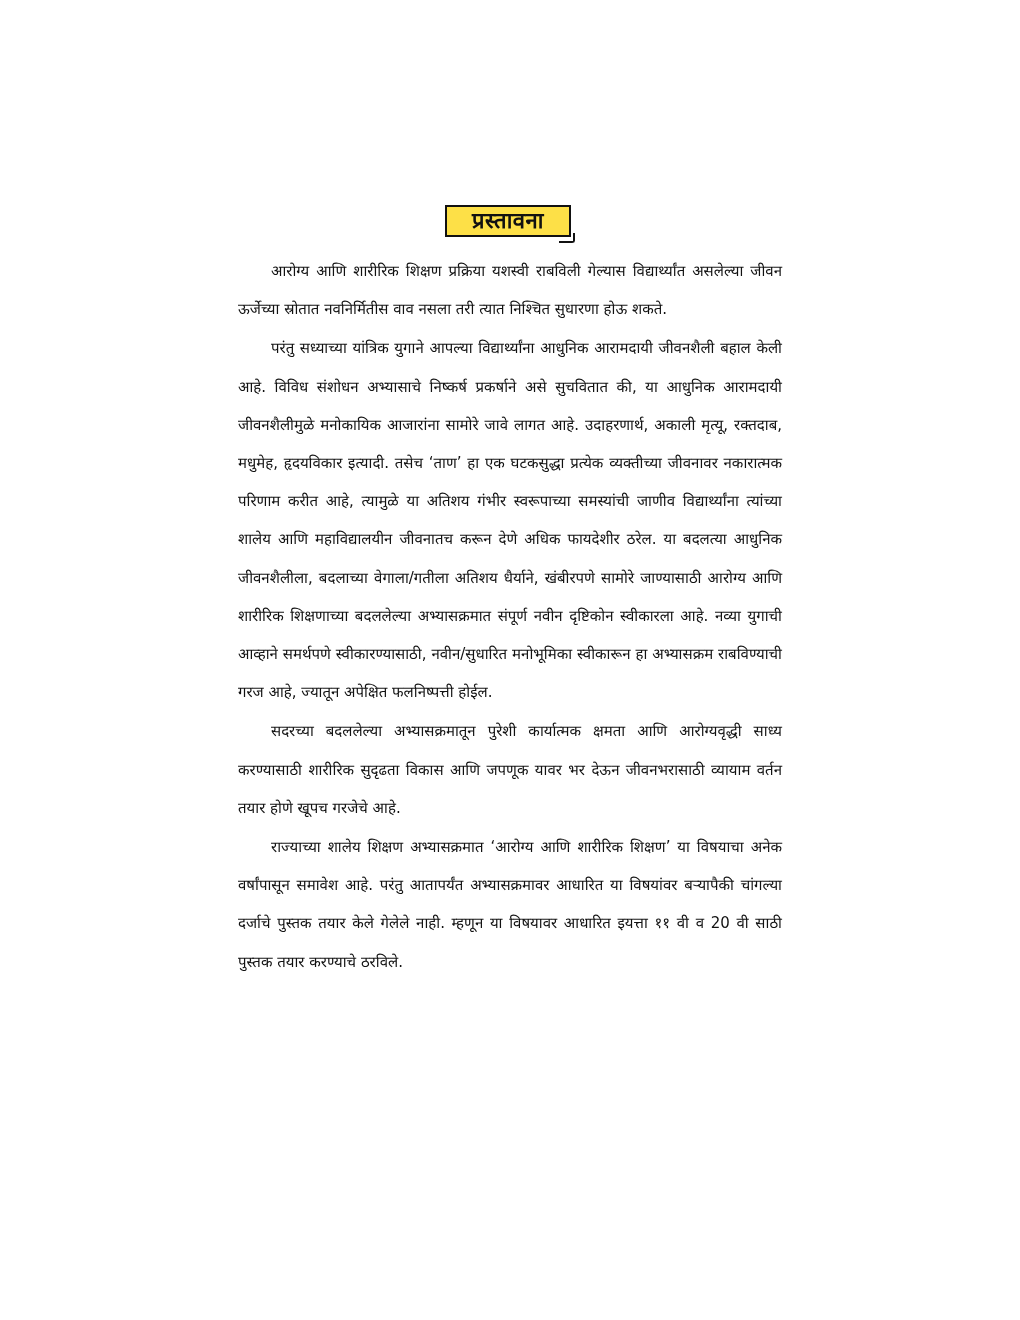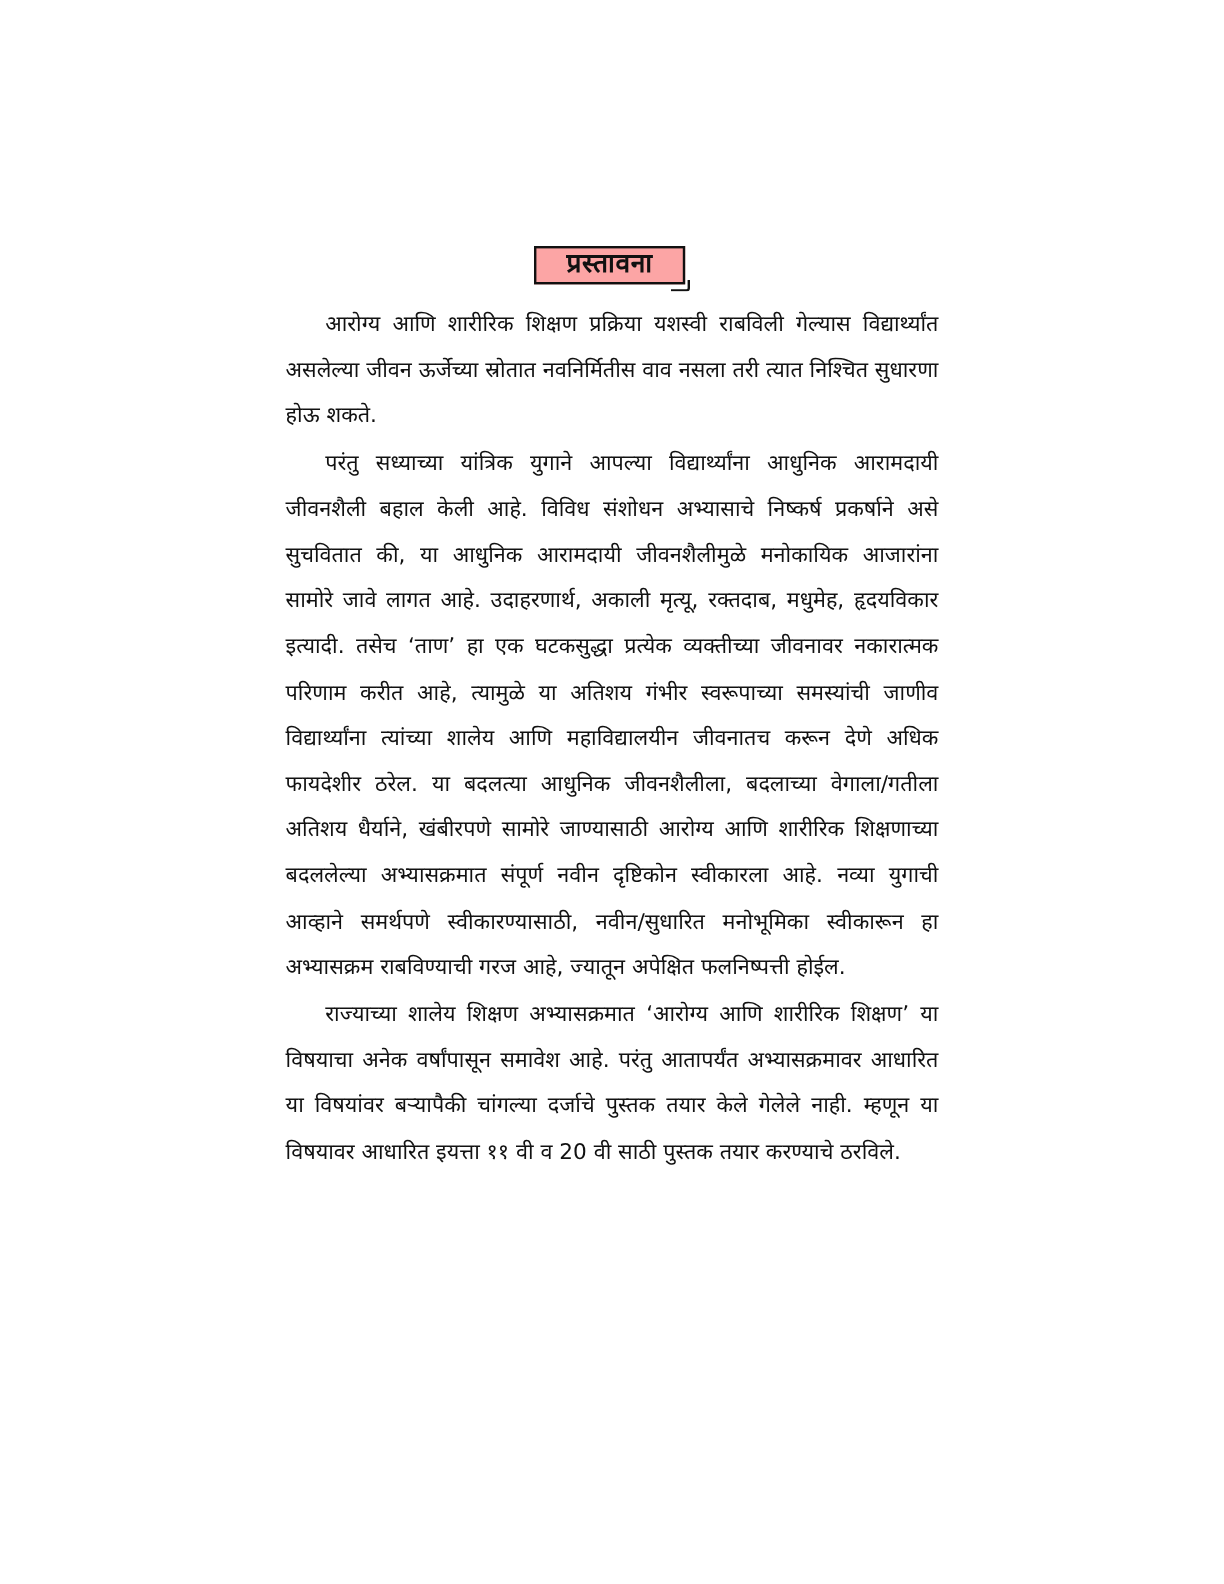--- a/index.html
+++ b/index.html
@@ -28,21 +28,21 @@
       width: 130px;
       height: 36px;
     }
     .title-box {
       position: absolute;
       left: 0; top: 0;
       width: 126px;
       height: 32px;
       border: 2px solid #111;
       box-sizing: border-box;
-      background: #fca5a5;
+      background: #fde047;
       display: flex;
       align-items: center;
       justify-content: center;
       font-size: 22px;
       font-weight: bold;
       letter-spacing: 0.5px;
       line-height: 1;
     }
     .title-fold {
       position: absolute;
@@ -55,21 +55,21 @@
       border-bottom-right-radius: 3px;
     }
     .body-text {
       position: absolute;
       left: 238px;
       top: 252px;
       width: 544px;
     }
     .para {
       margin: 0;
-      font-size: 18px;
+      font-size: 15px;
       line-height: 38.2px;
       text-align: justify;
       text-indent: 33px;
     }
     .para + .para {
       margin-top: 1px;
     }
   </style>
 </head>
 <body>
@@ -79,16 +79,17 @@
   <div class="title-wrap">
     <div class="title-box">
       <span>प्रस्तावना</span>
     </div>
     <div class="title-fold"></div>
   </div>
 
   <div class="body-text">
     <p class="para">आरोग्य आणि शारीरिक शिक्षण प्रक्रिया यशस्वी राबविली गेल्यास विद्यार्थ्यांत असलेल्या जीवन ऊर्जेच्या स्रोतात नवनिर्मितीस वाव नसला तरी त्यात निश्चित सुधारणा होऊ शकते.</p>
     <p class="para">परंतु सध्याच्या यांत्रिक युगाने आपल्या विद्यार्थ्यांना आधुनिक आरामदायी जीवनशैली बहाल केली आहे. विविध संशोधन अभ्यासाचे निष्कर्ष प्रकर्षाने असे सुचवितात की, या आधुनिक आरामदायी जीवनशैलीमुळे मनोकायिक आजारांना सामोरे जावे लागत आहे. उदाहरणार्थ, अकाली मृत्यू, रक्तदाब, मधुमेह, हृदयविकार इत्यादी. तसेच ‘ताण’ हा एक घटकसुद्धा प्रत्येक व्यक्तीच्या जीवनावर नकारात्मक परिणाम करीत आहे, त्यामुळे या अतिशय गंभीर स्वरूपाच्या समस्यांची जाणीव विद्यार्थ्यांना त्यांच्या शालेय आणि महाविद्यालयीन जीवनातच करून देणे अधिक फायदेशीर ठरेल. या बदलत्या आधुनिक जीवनशैलीला, बदलाच्या वेगाला/गतीला अतिशय धैर्याने, खंबीरपणे सामोरे जाण्यासाठी आरोग्य आणि शारीरिक शिक्षणाच्या बदललेल्या अभ्यासक्रमात संपूर्ण नवीन दृष्टिकोन स्वीकारला आहे. नव्या युगाची आव्हाने समर्थपणे स्वीकारण्यासाठी, नवीन/सुधारित मनोभूमिका स्वीकारून हा अभ्यासक्रम राबविण्याची गरज आहे, ज्यातून अपेक्षित फलनिष्पत्ती होईल.</p>
+    <p class="para">सदरच्या बदललेल्या अभ्यासक्रमातून पुरेशी कार्यात्मक क्षमता आणि आरोग्यवृद्धी साध्य करण्यासाठी शारीरिक सुदृढता विकास आणि जपणूक यावर भर देऊन जीवनभरासाठी व्यायाम वर्तन तयार होणे खूपच गरजेचे आहे.</p>
     <p class="para">राज्याच्या शालेय शिक्षण अभ्यासक्रमात ‘आरोग्य आणि शारीरिक शिक्षण’ या विषयाचा अनेक वर्षांपासून समावेश आहे. परंतु आतापर्यंत अभ्यासक्रमावर आधारित या विषयांवर बऱ्यापैकी चांगल्या दर्जाचे पुस्तक तयार केले गेलेले नाही. म्हणून या विषयावर आधारित इयत्ता ११ वी व 20 वी साठी पुस्तक तयार करण्याचे ठरविले.</p>
   </div>
 
 </div>
 
 </body></html>

